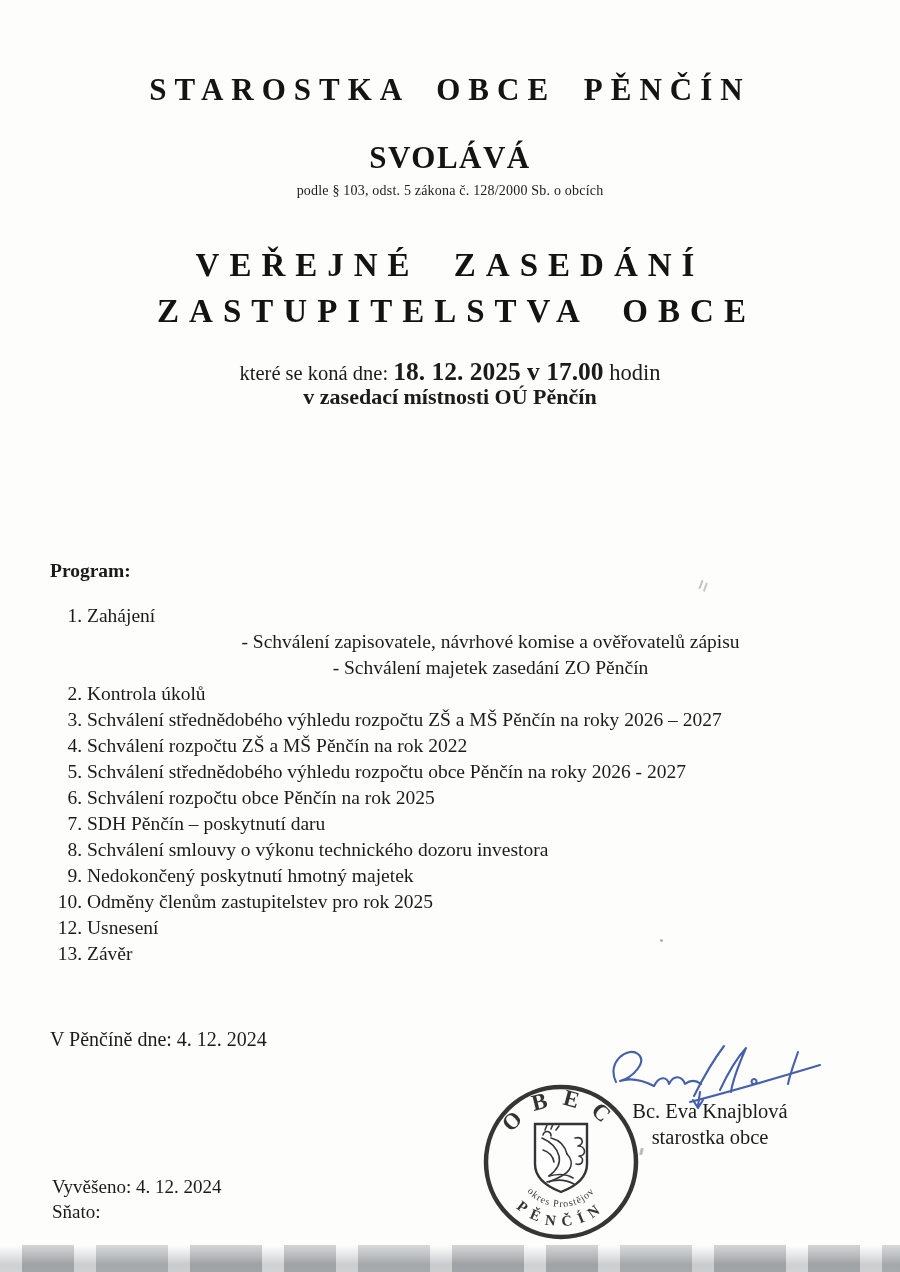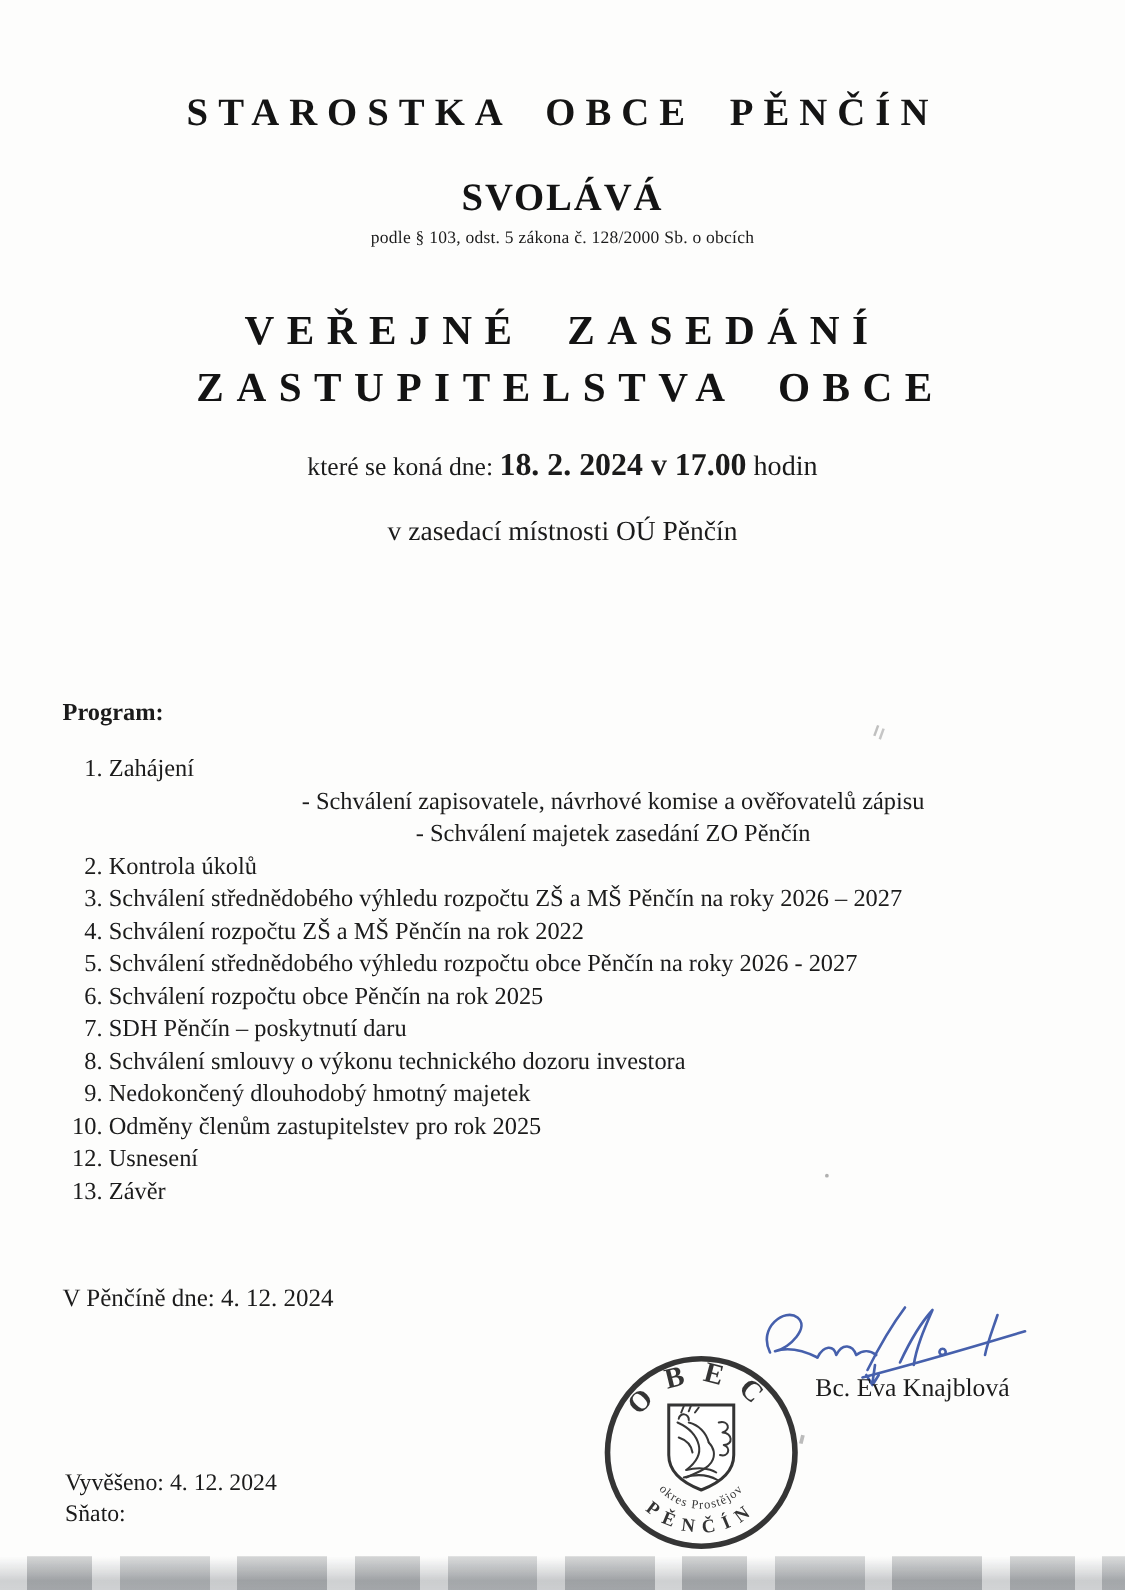--- a/index.html
+++ b/index.html
@@ -15,31 +15,31 @@
   .centered{position:absolute;left:0;right:0;text-align:center;white-space:nowrap;}
   .doc-title{top:72px;font-size:31px;font-weight:bold;letter-spacing:8px;word-spacing:12px;color:#141414;}
   .convenes{top:140px;font-size:31px;font-weight:bold;letter-spacing:1.5px;color:#141414;}
   .legal{top:183px;font-size:14px;letter-spacing:.2px;}
   .meeting-line{font-size:33px;font-weight:bold;letter-spacing:10px;word-spacing:16px;color:#131313;}
   .meeting1{top:247px;}
   .meeting2{top:293px;padding-left:13px;}
   .dateline{top:357px;font-size:20.5px;}
   .dateline .dt-bold{font-size:25.5px;font-weight:bold;}
   .dateline .dt-suffix{font-size:22.5px;}
-  .venue{top:412px;font-size:22px;font-weight:normal;}
+  .venue{top:384px;font-size:22px;font-weight:bold;}
   .program-label{position:absolute;left:50px;top:560px;font-size:19.5px;font-weight:bold;}
   .program-list{position:absolute;left:48px;top:603px;width:830px;}
   .row{display:flex;align-items:baseline;line-height:26px;font-size:19.5px;}
   .row .num{flex:none;width:34px;text-align:right;padding-right:5px;}
   .row .txt{white-space:nowrap;}
   .row.sub{padding-left:55px;justify-content:center;}
   .place-date{position:absolute;left:50px;top:1028px;font-size:20px;}
   .posted{position:absolute;left:52px;top:1176px;font-size:19px;}
   .removed{position:absolute;left:52px;top:1201px;font-size:19px;}
-  .signer-name{position:absolute;left:595px;top:1100px;width:230px;text-align:center;font-size:20.5px;white-space:nowrap;padding-left:20px;}
+  .signer-name{position:absolute;left:595px;top:1100px;width:230px;text-align:center;font-size:20.5px;white-space:nowrap;}
   .signer-role{position:absolute;left:595px;top:1126px;width:230px;text-align:center;font-size:20.5px;}
   .signature-svg{position:absolute;left:602px;top:1040px;}
   .stamp-svg{position:absolute;left:477px;top:1078px;}
   .speck{position:absolute;background:#8f8f8f;opacity:.55;}
   .speck1{left:700px;top:580px;width:2px;height:9px;transform:rotate(20deg);box-shadow:5px 1px 0 #9a9a9a;}
   .speck2{left:660px;top:939px;width:3px;height:3px;border-radius:50%;opacity:.7;}
   .speck3{left:640px;top:1148px;width:3px;height:7px;transform:rotate(14deg);opacity:.6;}
   .scan-band{
     position:absolute;left:0;right:0;bottom:0;height:27px;
     background:
@@ -65,21 +65,21 @@
 
   <div class="centered doc-title">STAROSTKA OBCE PĚNČÍN</div>
 
   <div class="centered convenes">SVOLÁVÁ</div>
 
   <div class="centered legal">podle § 103, odst. 5 zákona č. 128/2000 Sb. o obcích</div>
 
   <div class="centered meeting-line meeting1">VEŘEJNÉ ZASEDÁNÍ</div>
   <div class="centered meeting-line meeting2">ZASTUPITELSTVA OBCE</div>
 
-  <div class="centered dateline"><span>které se koná dne: </span><span class="dt-bold">18. 2. 2024 v 17.00</span><span class="dt-suffix"> hodin</span></div>
+  <div class="centered dateline"><span>které se koná dne: </span><span class="dt-bold">18. 12. 2025 v 17.00</span><span class="dt-suffix"> hodin</span></div>
 
   <div class="centered venue">v zasedací místnosti OÚ Pěnčín</div>
 
   <div class="program-label">Program:</div>
 
   <div class="program-list">
     <div class="row">
         <span class="num">1.</span>
         <span class="txt">Zahájení</span>
       </div>
@@ -112,21 +112,21 @@
     <div class="row">
         <span class="num">7.</span>
         <span class="txt">SDH Pěnčín – poskytnutí daru</span>
       </div>
     <div class="row">
         <span class="num">8.</span>
         <span class="txt">Schválení smlouvy o výkonu technického dozoru investora</span>
       </div>
     <div class="row">
         <span class="num">9.</span>
-        <span class="txt">Nedokončený dlouhodobý hmotný majetek</span>
+        <span class="txt">Nedokončený poskytnutí hmotný majetek</span>
       </div>
     <div class="row">
         <span class="num">10.</span>
         <span class="txt">Odměny členům zastupitelstev pro rok 2025</span>
       </div>
     <div class="row">
         <span class="num">12.</span>
         <span class="txt">Usnesení</span>
       </div>
     <div class="row">
@@ -144,20 +144,21 @@
       <path d="M92,56 C100,40 110,22 122,6"></path>
       <path d="M118,50 C125,35 133,20 144,8 C137,24 131,38 129,52"></path>
       <path d="M152,44 a2.5,2.5 0 1 1 .1,0"></path>
       <path d="M88,62 C126,52 168,40 208,28 L218,25"></path>
       <path d="M196,12 C192,24 188,34 186,44"></path>
       <path d="M98,52 L96,66 M91,60 L96,68 L101,60"></path>
     </g>
   </svg>
 
   <div class="signer-name">Bc. Eva Knajblová</div>
+  <div class="signer-role">starostka obce</div>
 
   <svg class="stamp-svg" width="168" height="168" viewBox="0 0 168 168">
     <g opacity="0.9">
       <circle cx="84" cy="84" r="75" fill="none" stroke="#202020" stroke-width="4.5"></circle>
       <path id="stampArcTop" d="M 28,84 A 56,56 0 0 1 140,84" fill="none"></path>
       <path id="stampArcDistrict" d="M 39,84 A 45,45 0 0 0 129,84" fill="none"></path>
       <path id="stampArcBottom" d="M 20,84 A 64,64 0 0 0 148,84" fill="none"></path>
       <text font-family="Liberation Serif, DejaVu Serif, serif" font-size="23" font-weight="bold" fill="#1e1e1e" letter-spacing="13">
         <textPath href="#stampArcTop" startOffset="50%" text-anchor="middle">OBEC</textPath>
       </text>

